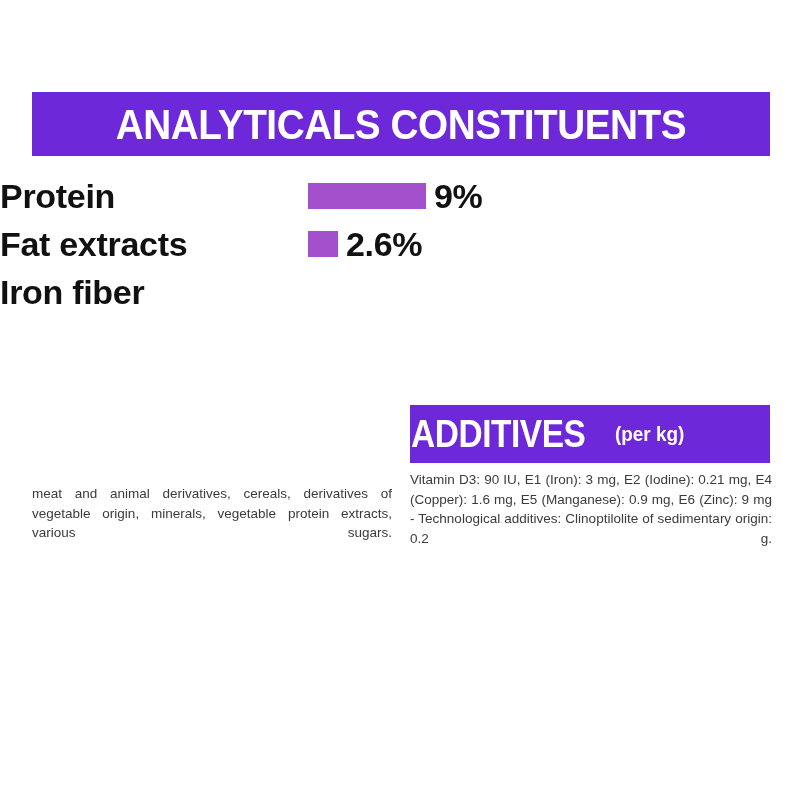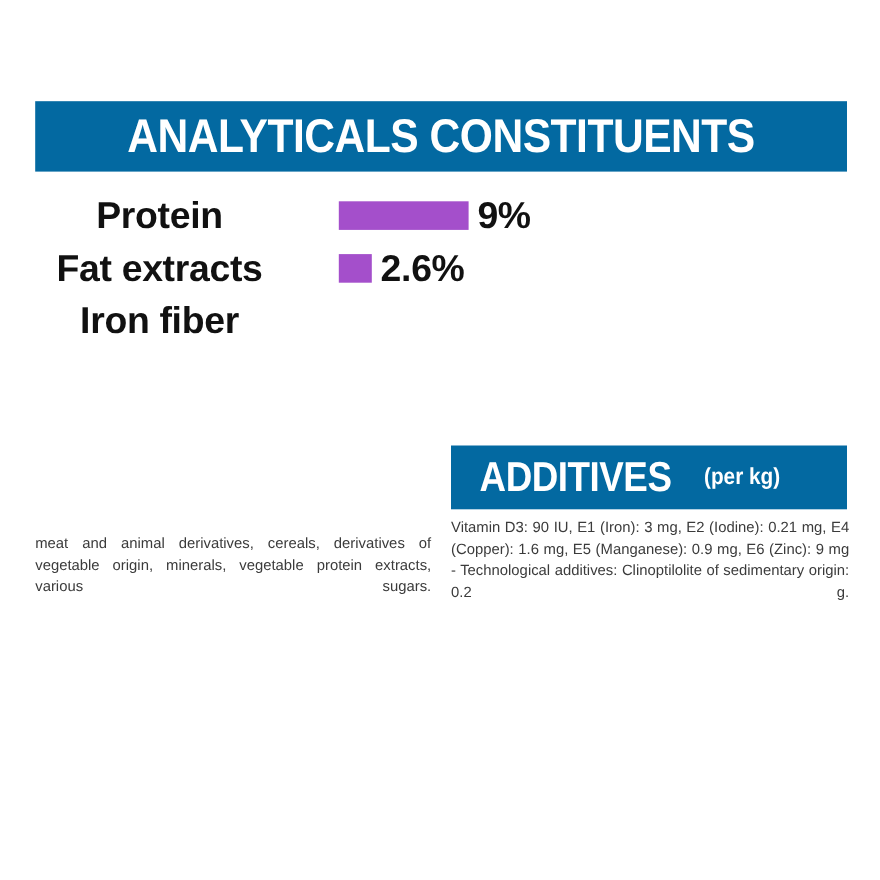--- a/index.html
+++ b/index.html
@@ -7,42 +7,42 @@
     width:800px; height:800px;
     background:#ffffff;
     font-family:"Liberation Sans", sans-serif;
     overflow:hidden;
   }
   #page { position:relative; width:800px; height:800px; background:#fff; }
 
   
   .banner {
     position:absolute;
-    background:#0369a1;
+    background:#6d28d9;
     display:flex;
     align-items:center;
     overflow:hidden;
   }
   .banner-title {
     color:#ffffff;
     font-family:"Liberation Sans Narrow","Liberation Sans",sans-serif;
     font-weight:bold;
     letter-spacing:-0.5px;
     transform:scaleX(0.88);
     transform-origin:left center;
     white-space:nowrap;
   }
 
   #analyticals-banner { left:32px; top:92px; width:738px; height:64px; justify-content:center; }
   #analyticals-banner .banner-title { font-size:43px; transform:scaleX(0.9); transform-origin:center; }
 
   #composition-banner { left:32px; top:405px; width:360px; height:58px; padding-left:26px; }
   #composition-banner .banner-title { font-size:38px; }
 
-  #additives-banner { left:410px; top:405px; width:360px; height:58px; padding-left:26px; }
+  #additives-banner { left:410px; top:405px; width:360px; height:58px; padding-left:1px; }
   #additives-banner .banner-title { font-size:38px; }
   #additives-banner .banner-sub {
     color:#ffffff;
     font-family:"Liberation Sans Narrow","Liberation Sans",sans-serif;
     font-weight:bold;
     font-size:21px;
     transform:scaleX(0.9);
     transform-origin:left center;
     margin-left:6px;
     white-space:nowrap;
@@ -50,21 +50,21 @@
 
   
   #nutrients { position:absolute; left:0px; top:172px; width:800px; }
   .nut-row {
     display:flex;
     align-items:center;
     height:48px;
   }
   .nut-label {
     width:290px;
-    text-align:center;
+    text-align:left;
     font-family:"Liberation Sans Narrow","Liberation Sans",sans-serif;
     font-weight:bold;
     font-size:34px;
     color:#111111;
     letter-spacing:-0.3px;
     line-height:1;
     white-space:nowrap;
   }
   .nut-bar-wrap { margin-left:18px; display:flex; align-items:center; }
   .nut-bar { height:26px; background:#a44fcb; }

